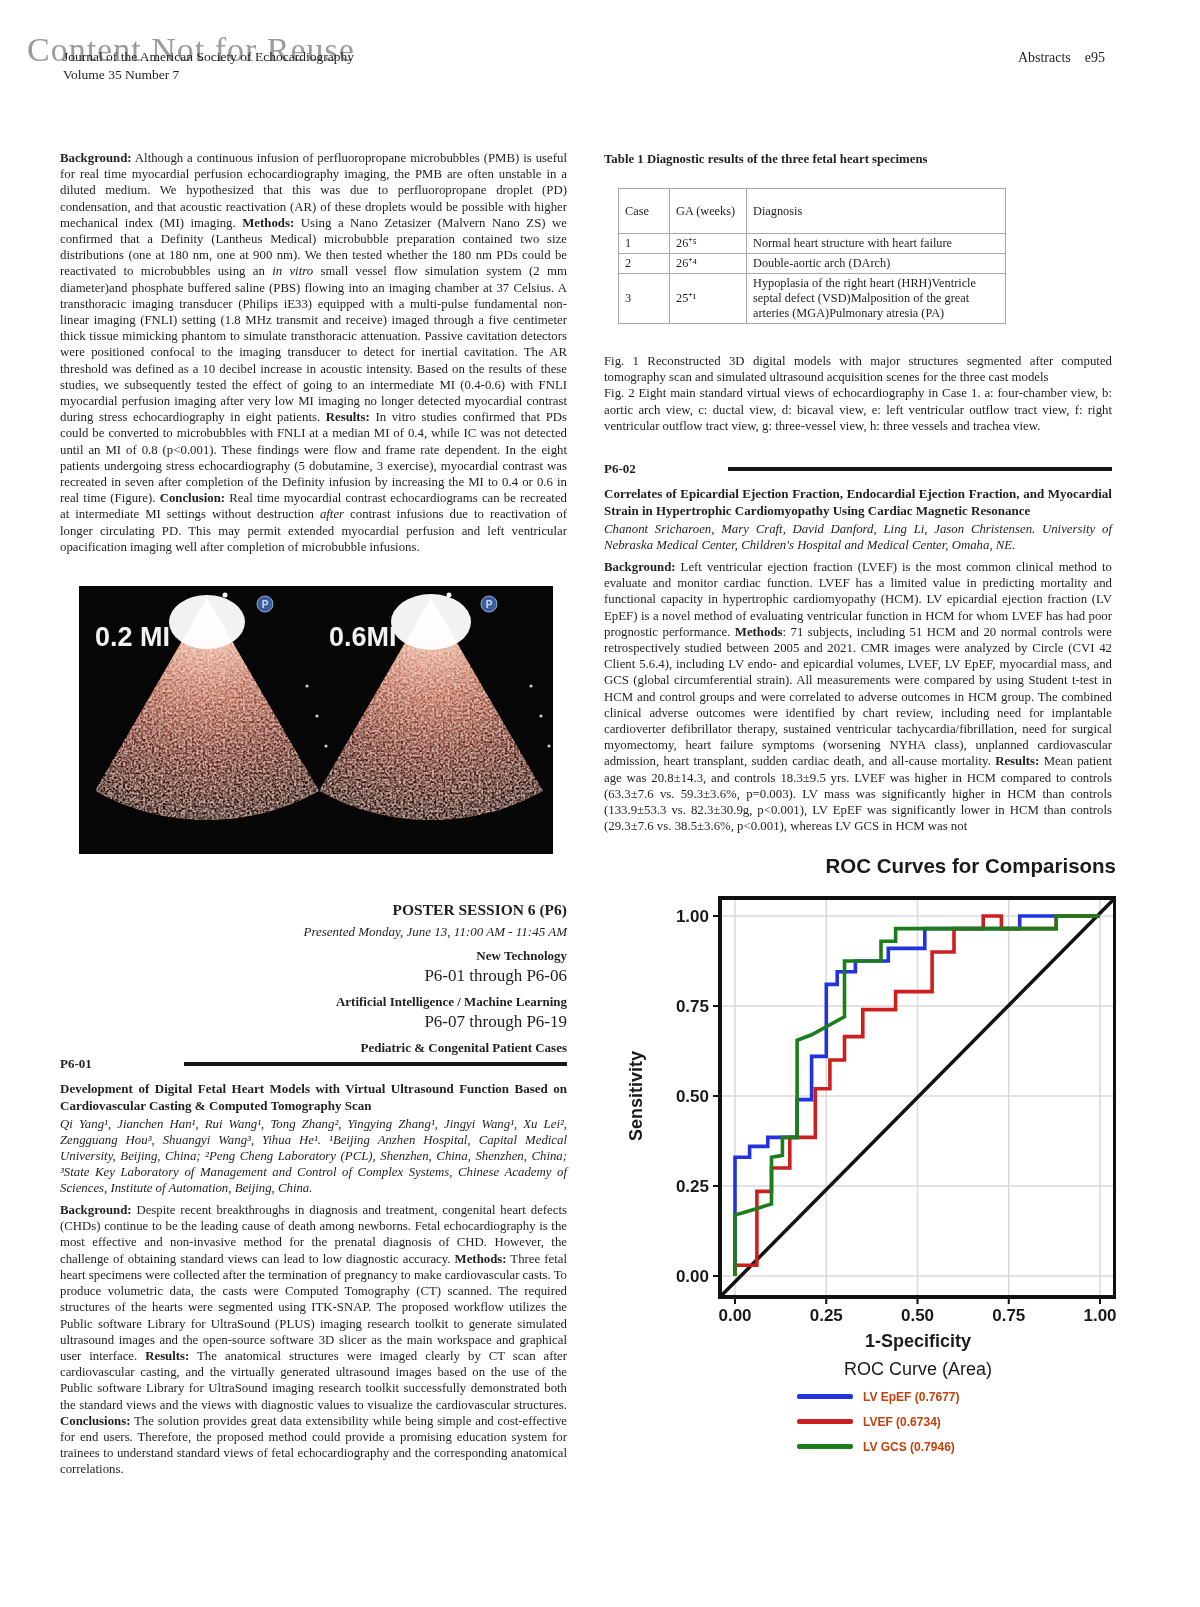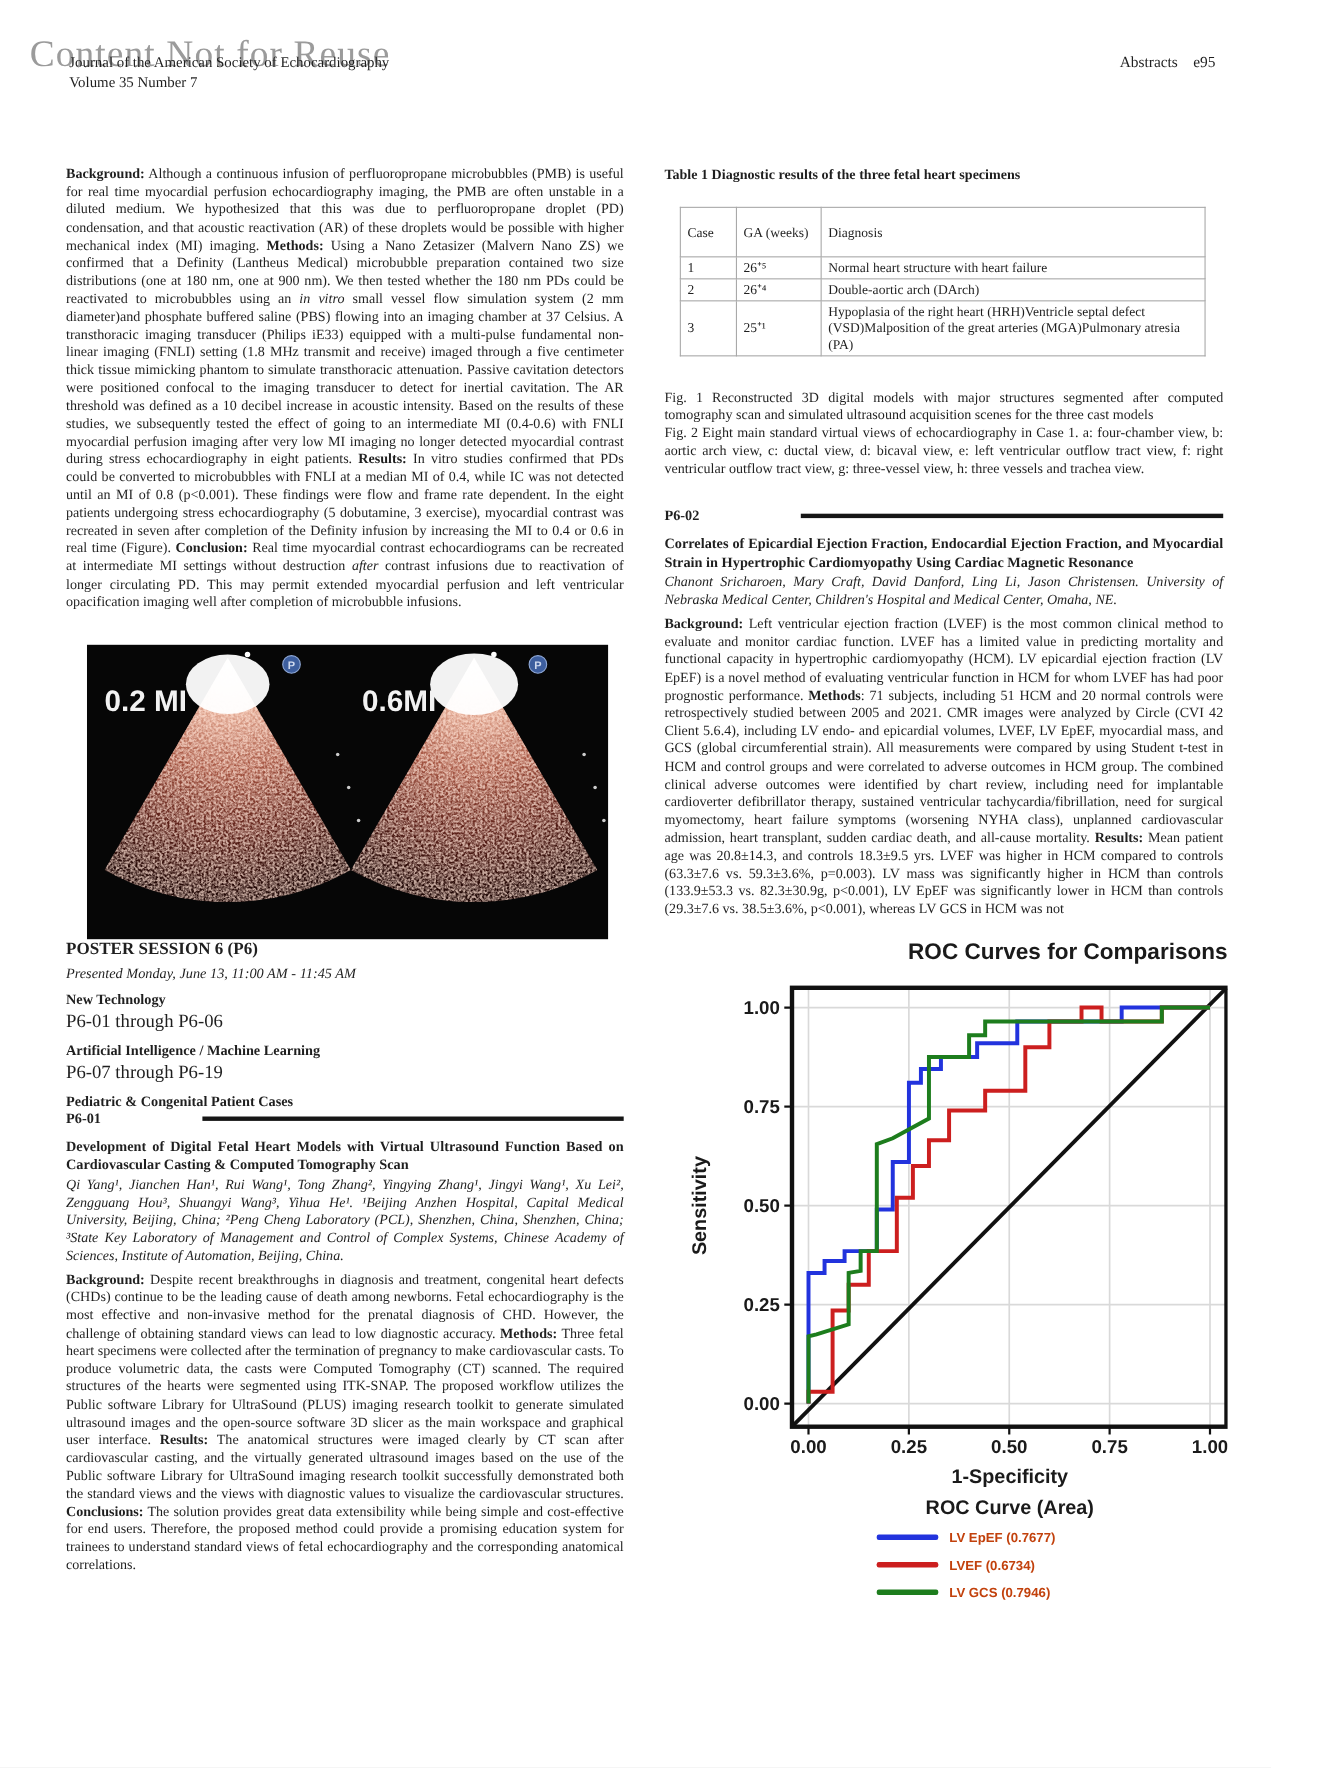--- a/index.html
+++ b/index.html
@@ -18,44 +18,44 @@
   .body .b{font-weight:bold;}
   .body .i{font-style:italic;}
   .abs-title{font-size:13px;line-height:16.5px;font-weight:bold;text-align:justify;margin:9px 0 0 0;}
   .authors{font-size:12.8px;line-height:16px;font-style:italic;text-align:justify;margin:2px 0 6px 0;}
   .abs-head{display:flex;align-items:center;margin-top:0;}
   .abs-head .lbl{font-size:13px;font-weight:bold;}
   .abs-head .rule{flex:1;height:3.5px;background:#161616;margin-left:92px;}
   
   .usfig{margin:31px 0 0 19px;width:474px;height:268px;}
   
-  .session{text-align:left;}
+  .session{margin-top:47px;text-align:right;}
   .session .s-title{font-size:15.5px;font-weight:bold;}
   .session .s-pres{font-size:13px;font-style:italic;margin-top:5px;}
   .session .g-name{font-size:13px;font-weight:bold;margin-top:8px;}
   .session .g-range{font-size:17px;margin-top:2px;}
   .p601-head{}
   
   .tbl-caption{font-size:12.8px;font-weight:bold;margin:2px 0 0 0;}
-  table.spec{border-collapse:collapse;margin:21px 0 0 14px;width:478px;
+  table.spec{border-collapse:collapse;margin:21px 0 0 14px;width:388px;
              font-size:12.3px;line-height:15px;}
   table.spec th,table.spec td{border:1px solid #a9a9a9;padding:2px 6px;text-align:left;
              font-weight:normal;vertical-align:middle;}
   table.spec thead th{height:40px;}
   .figcaps{margin-top:29px;}
   .figcaps p{margin:0;}
   .p602-head{margin-top:27px;}
   
   .chart{position:relative;margin-top:20px;width:512px;font-family:"Liberation Sans",sans-serif;}
   .chart-title{margin-left:116px;width:396px;text-align:right;font-size:20.5px;
                font-weight:bold;color:#1a1a1a;}
   .chart-xlabel{margin-left:116px;width:396px;text-align:center;font-size:18px;
                 font-weight:bold;color:#1a1a1a;margin-top:2px;}
   .legend-title{margin-left:116px;width:396px;text-align:center;font-size:18px;
-                font-weight:bold;color:#1a1a1a;margin-top:7px;}
+                font-weight:normal;color:#1a1a1a;margin-top:7px;}
   .legend{margin-top:4px;}
   .legend .row{display:flex;align-items:center;margin-left:193px;height:25px;}
   .legend .swatch{width:56px;height:5px;border-radius:2px;}
   .legend .ltext{margin-left:10px;font-size:12px;font-weight:bold;color:#c2410c;}
   svg text{font-family:"Liberation Sans",sans-serif;}
 </style>
 </head>
 <body>
 
 <div class="page">

